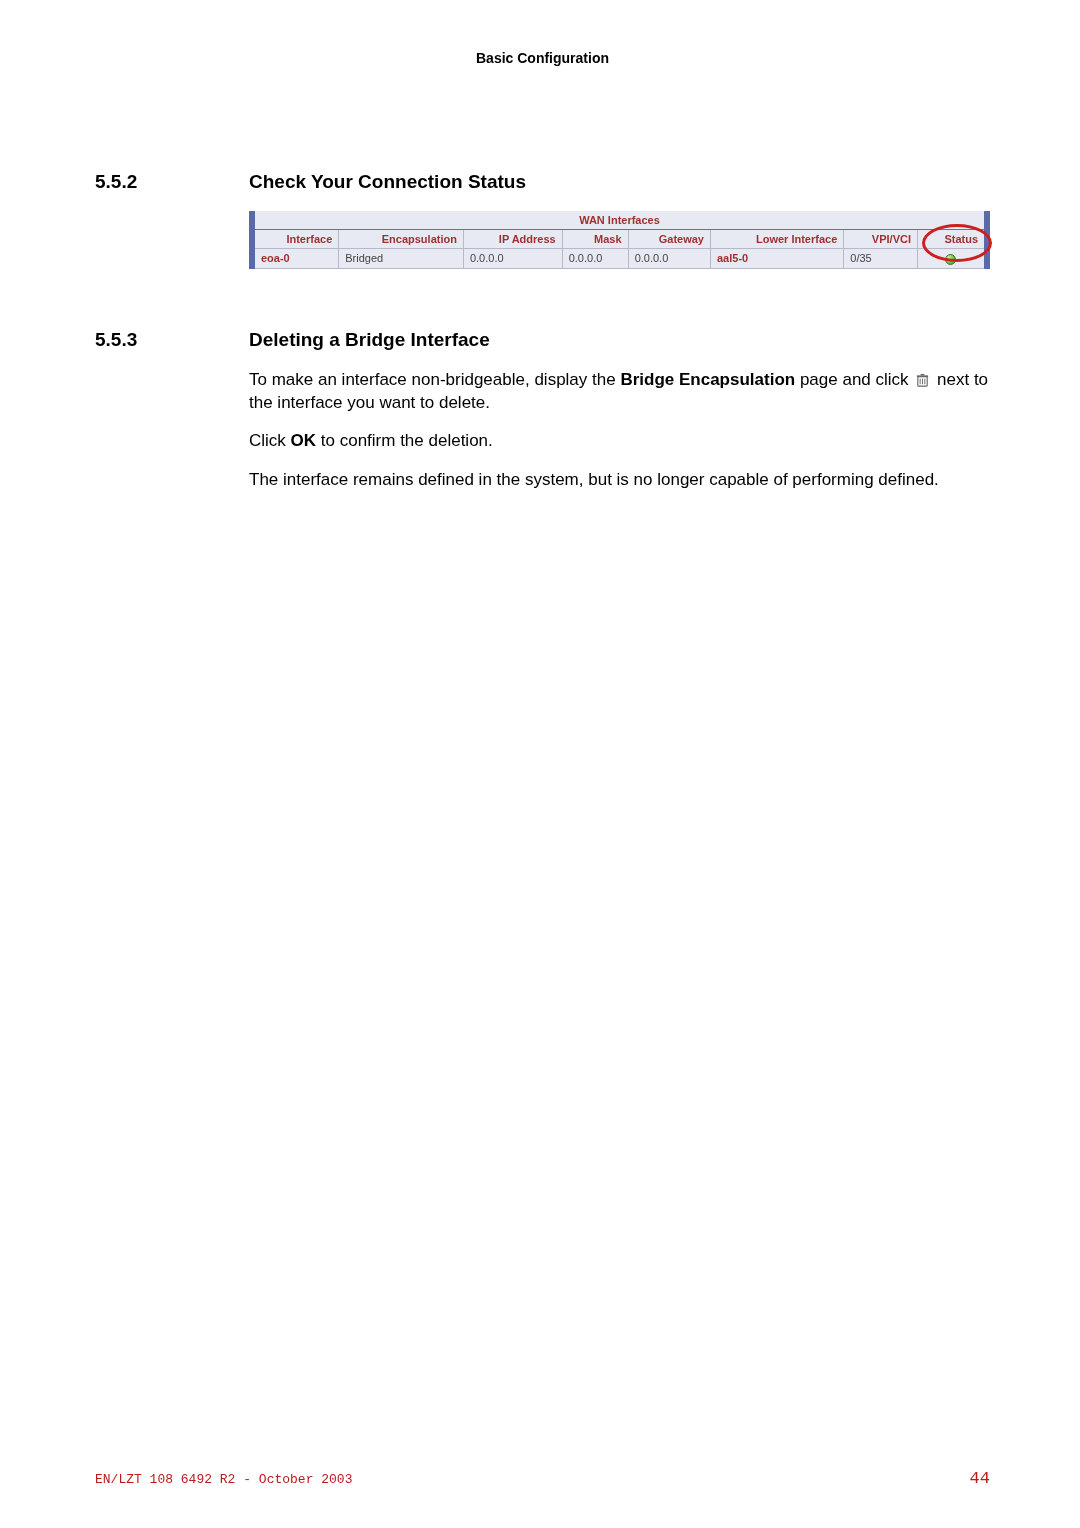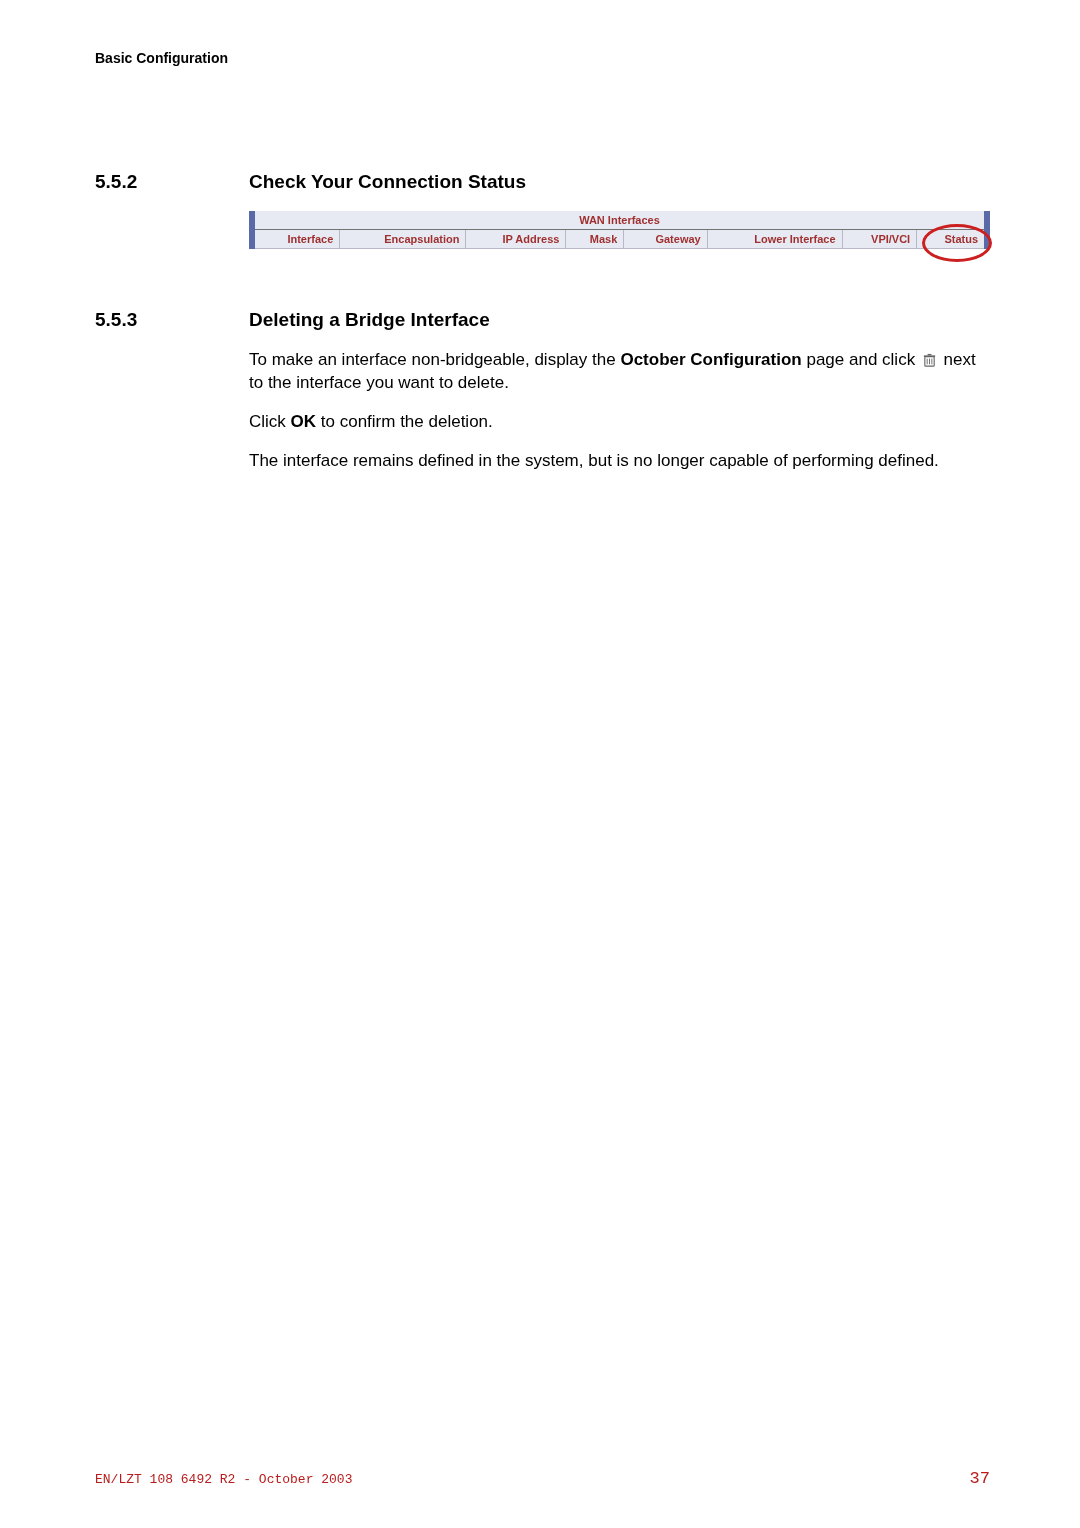--- a/index.html
+++ b/index.html
@@ -12,21 +12,21 @@
     height: 1528px;
     position: relative;
   }
   .page {
     padding: 50px 90px 40px 95px;
     height: 100%;
     display: flex;
     flex-direction: column;
   }
   .header-right {
-    text-align: left;
+    text-align: center;
     font-size: 14px;
     font-weight: bold;
     margin-bottom: 105px;
   }
   .section {
     display: flex;
     align-items: flex-start;
     margin-bottom: 10px;
   }
   .sec-num {
@@ -161,35 +161,47 @@
           <tr class="wan-header-row">
             <th>Interface</th>
             <th>Encapsulation</th>
             <th>IP Address</th>
             <th>Mask</th>
             <th>Gateway</th>
             <th>Lower Interface</th>
             <th>VPI/VCI</th>
             <th>Status</th>
           </tr>
+          <tr class="wan-data-row">
+            <td class="link">eoa-0</td>
+            <td>Bridged</td>
+            <td>0.0.0.0</td>
+            <td>0.0.0.0</td>
+            <td>0.0.0.0</td>
+            <td class="link">aal5-0</td>
+            <td>0/35</td>
+            <td class="status-cell">
+              <span class="status-ball"></span>
+            </td>
+          </tr>
         </tbody>
           </table>
         <div class="red-circle"></div>
       </div>
 
     </div>
   </div>
 
   <div class="section">
     <div class="sec-num">5.5.3</div>
     <div class="sec-body">
       <div class="sec-title">Deleting a Bridge Interface</div>
 
       <div class="para">
-        <span>To make an interface non-bridgeable, display the </span><span class="bold">October Configuration</span><span> page and click </span><span class="trash"><svg viewBox="0 0 16 16">
+        <span>To make an interface non-bridgeable, display the </span><span class="bold">Bridge Encapsulation</span><span> page and click </span><span class="trash"><svg viewBox="0 0 16 16">
               <rect x="3" y="4" width="10" height="10" rx="1" fill="none" stroke="#666" stroke-width="1.2"></rect>
               <rect x="2" y="2.5" width="12" height="1.8" fill="#666"></rect>
               <rect x="6" y="1" width="4" height="1.5" fill="#666"></rect>
               <line x1="5.5" y1="6" x2="5.5" y2="12" stroke="#666" stroke-width="1"></line>
               <line x1="8" y1="6" x2="8" y2="12" stroke="#666" stroke-width="1"></line>
               <line x1="10.5" y1="6" x2="10.5" y2="12" stroke="#666" stroke-width="1"></line>
             </svg></span><span> next to the interface you want to delete.</span>
       </div>
 
       <div class="para">
@@ -197,16 +209,16 @@
       </div>
 
       <div class="para">The interface remains defined in the system, but is no longer capable of performing defined.</div>
     </div>
   </div>
 
   <div class="spacer"></div>
 
   <div class="footer">
     <span>EN/LZT 108 6492 R2 - October 2003</span>
-    <span class="page-num">37</span>
+    <span class="page-num">44</span>
   </div>
 
 </div>
 
 </body></html>

